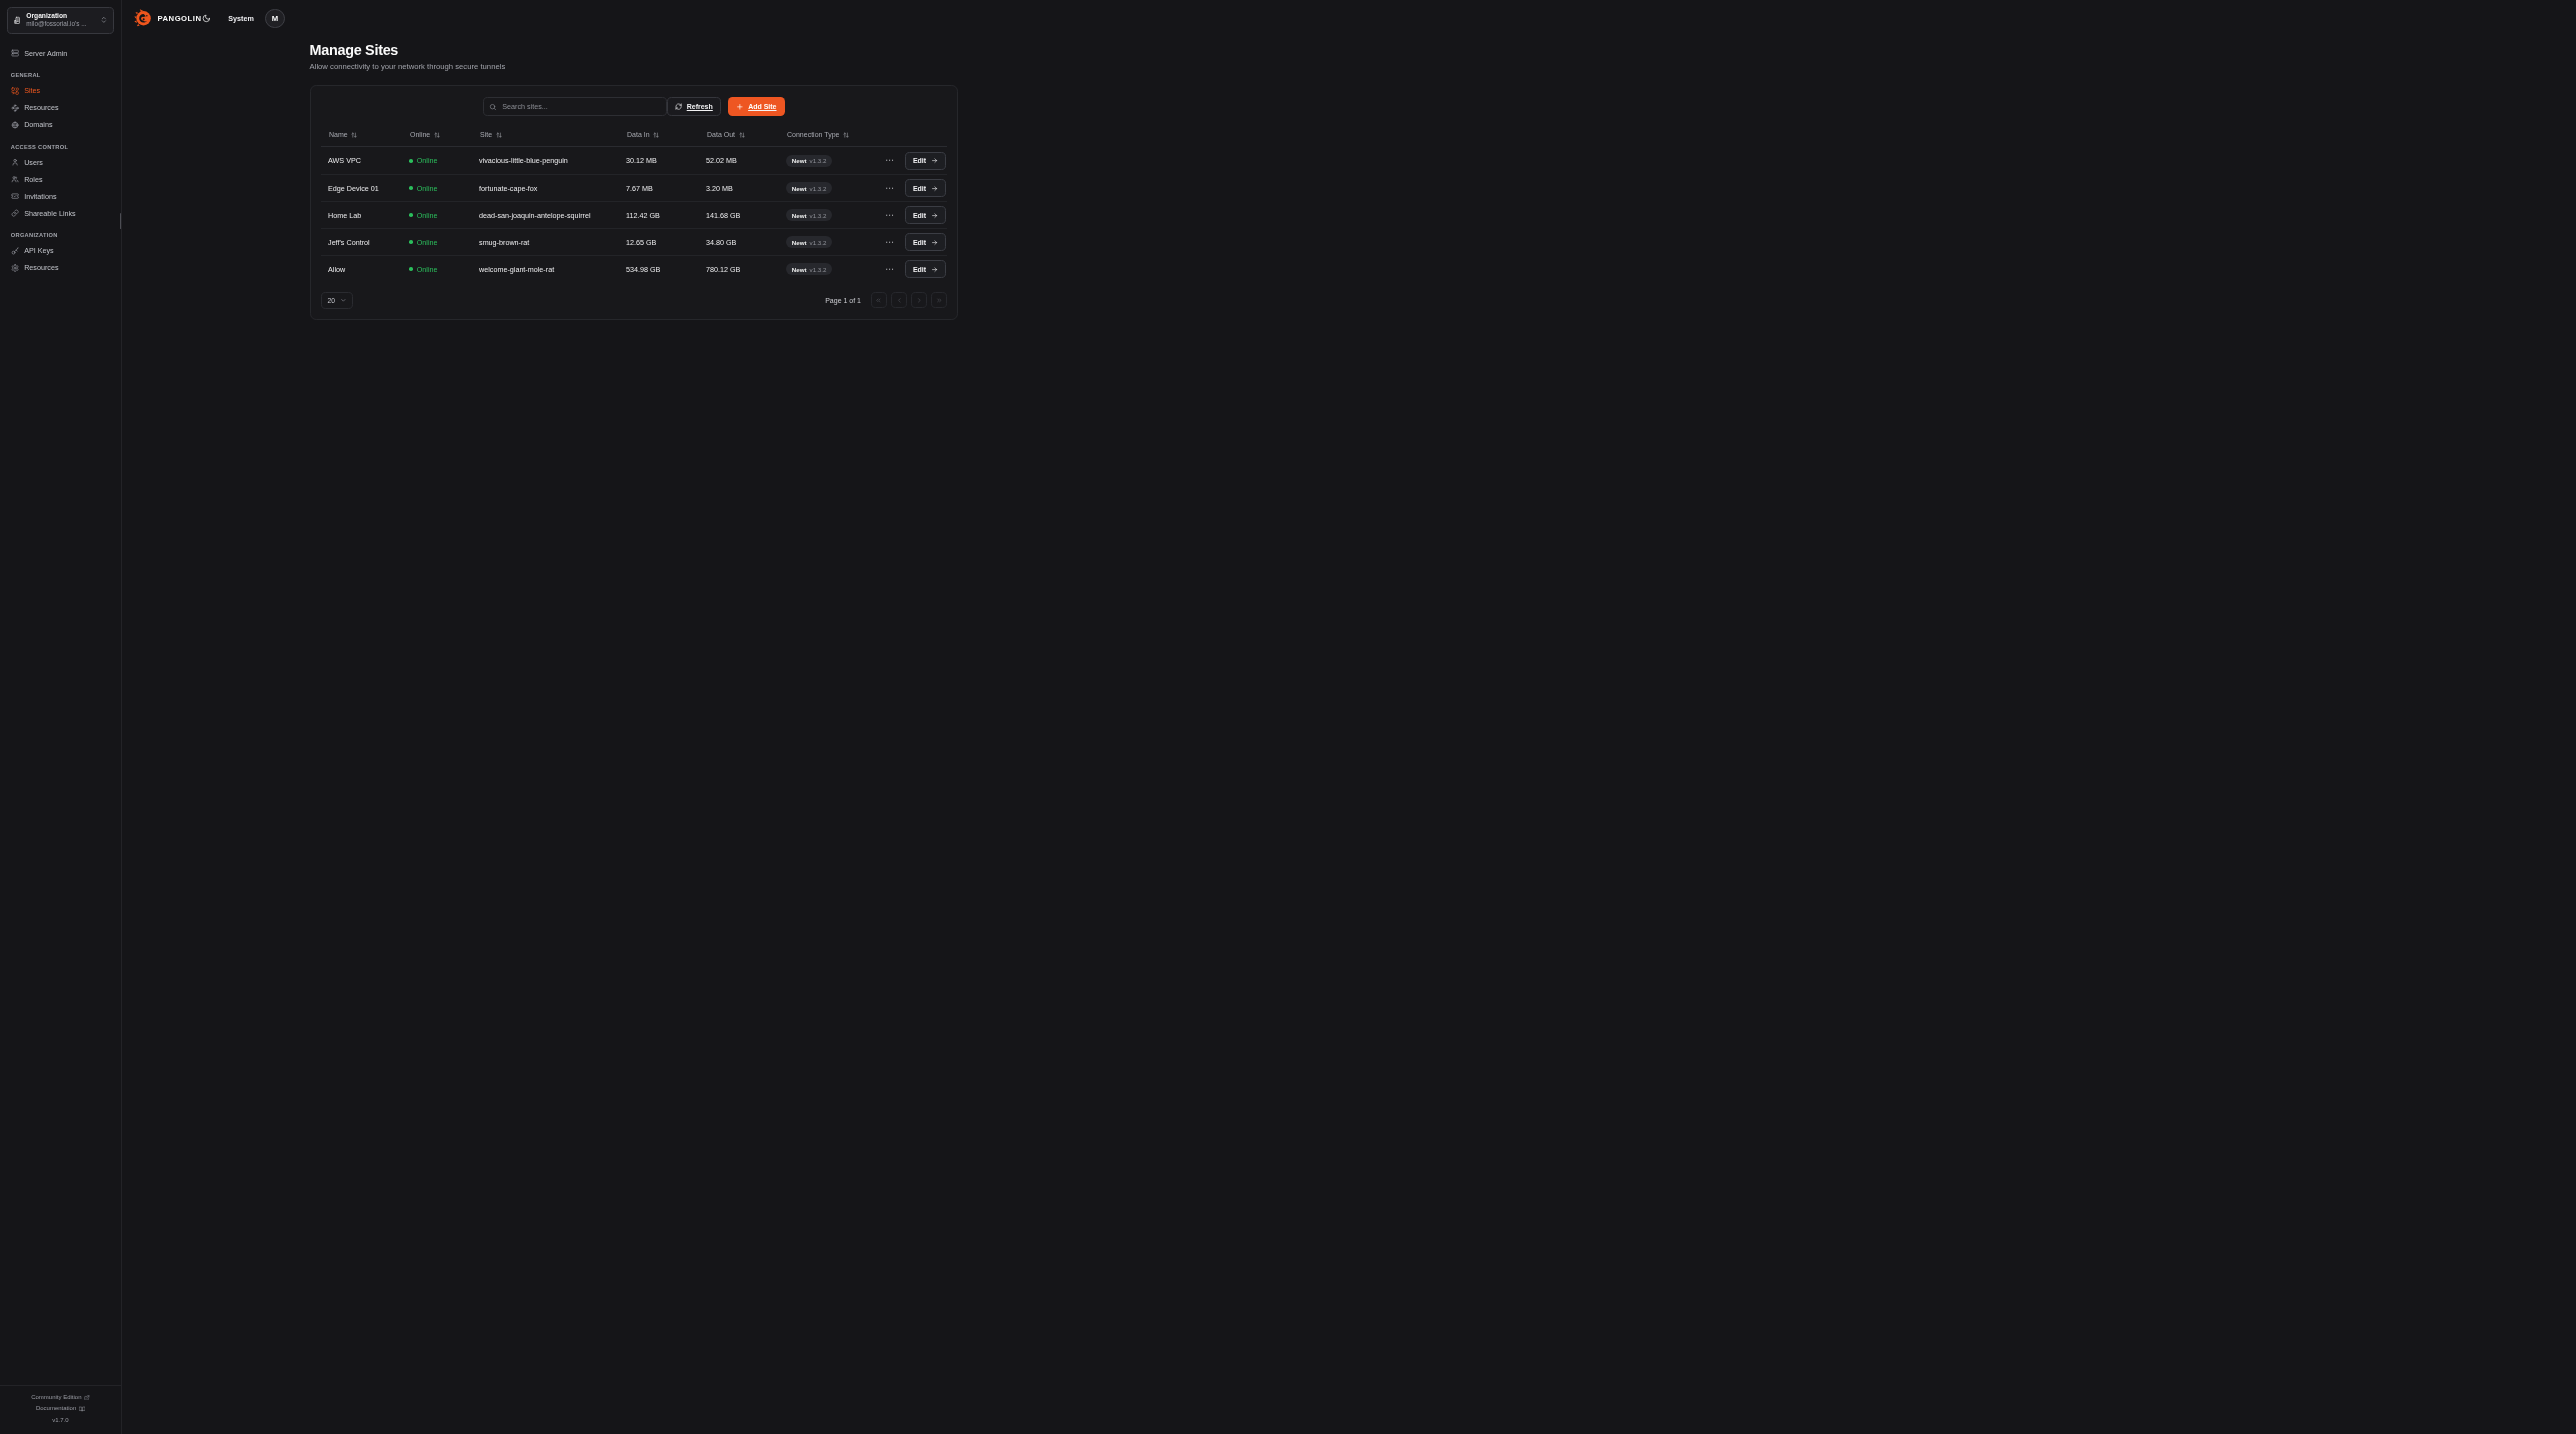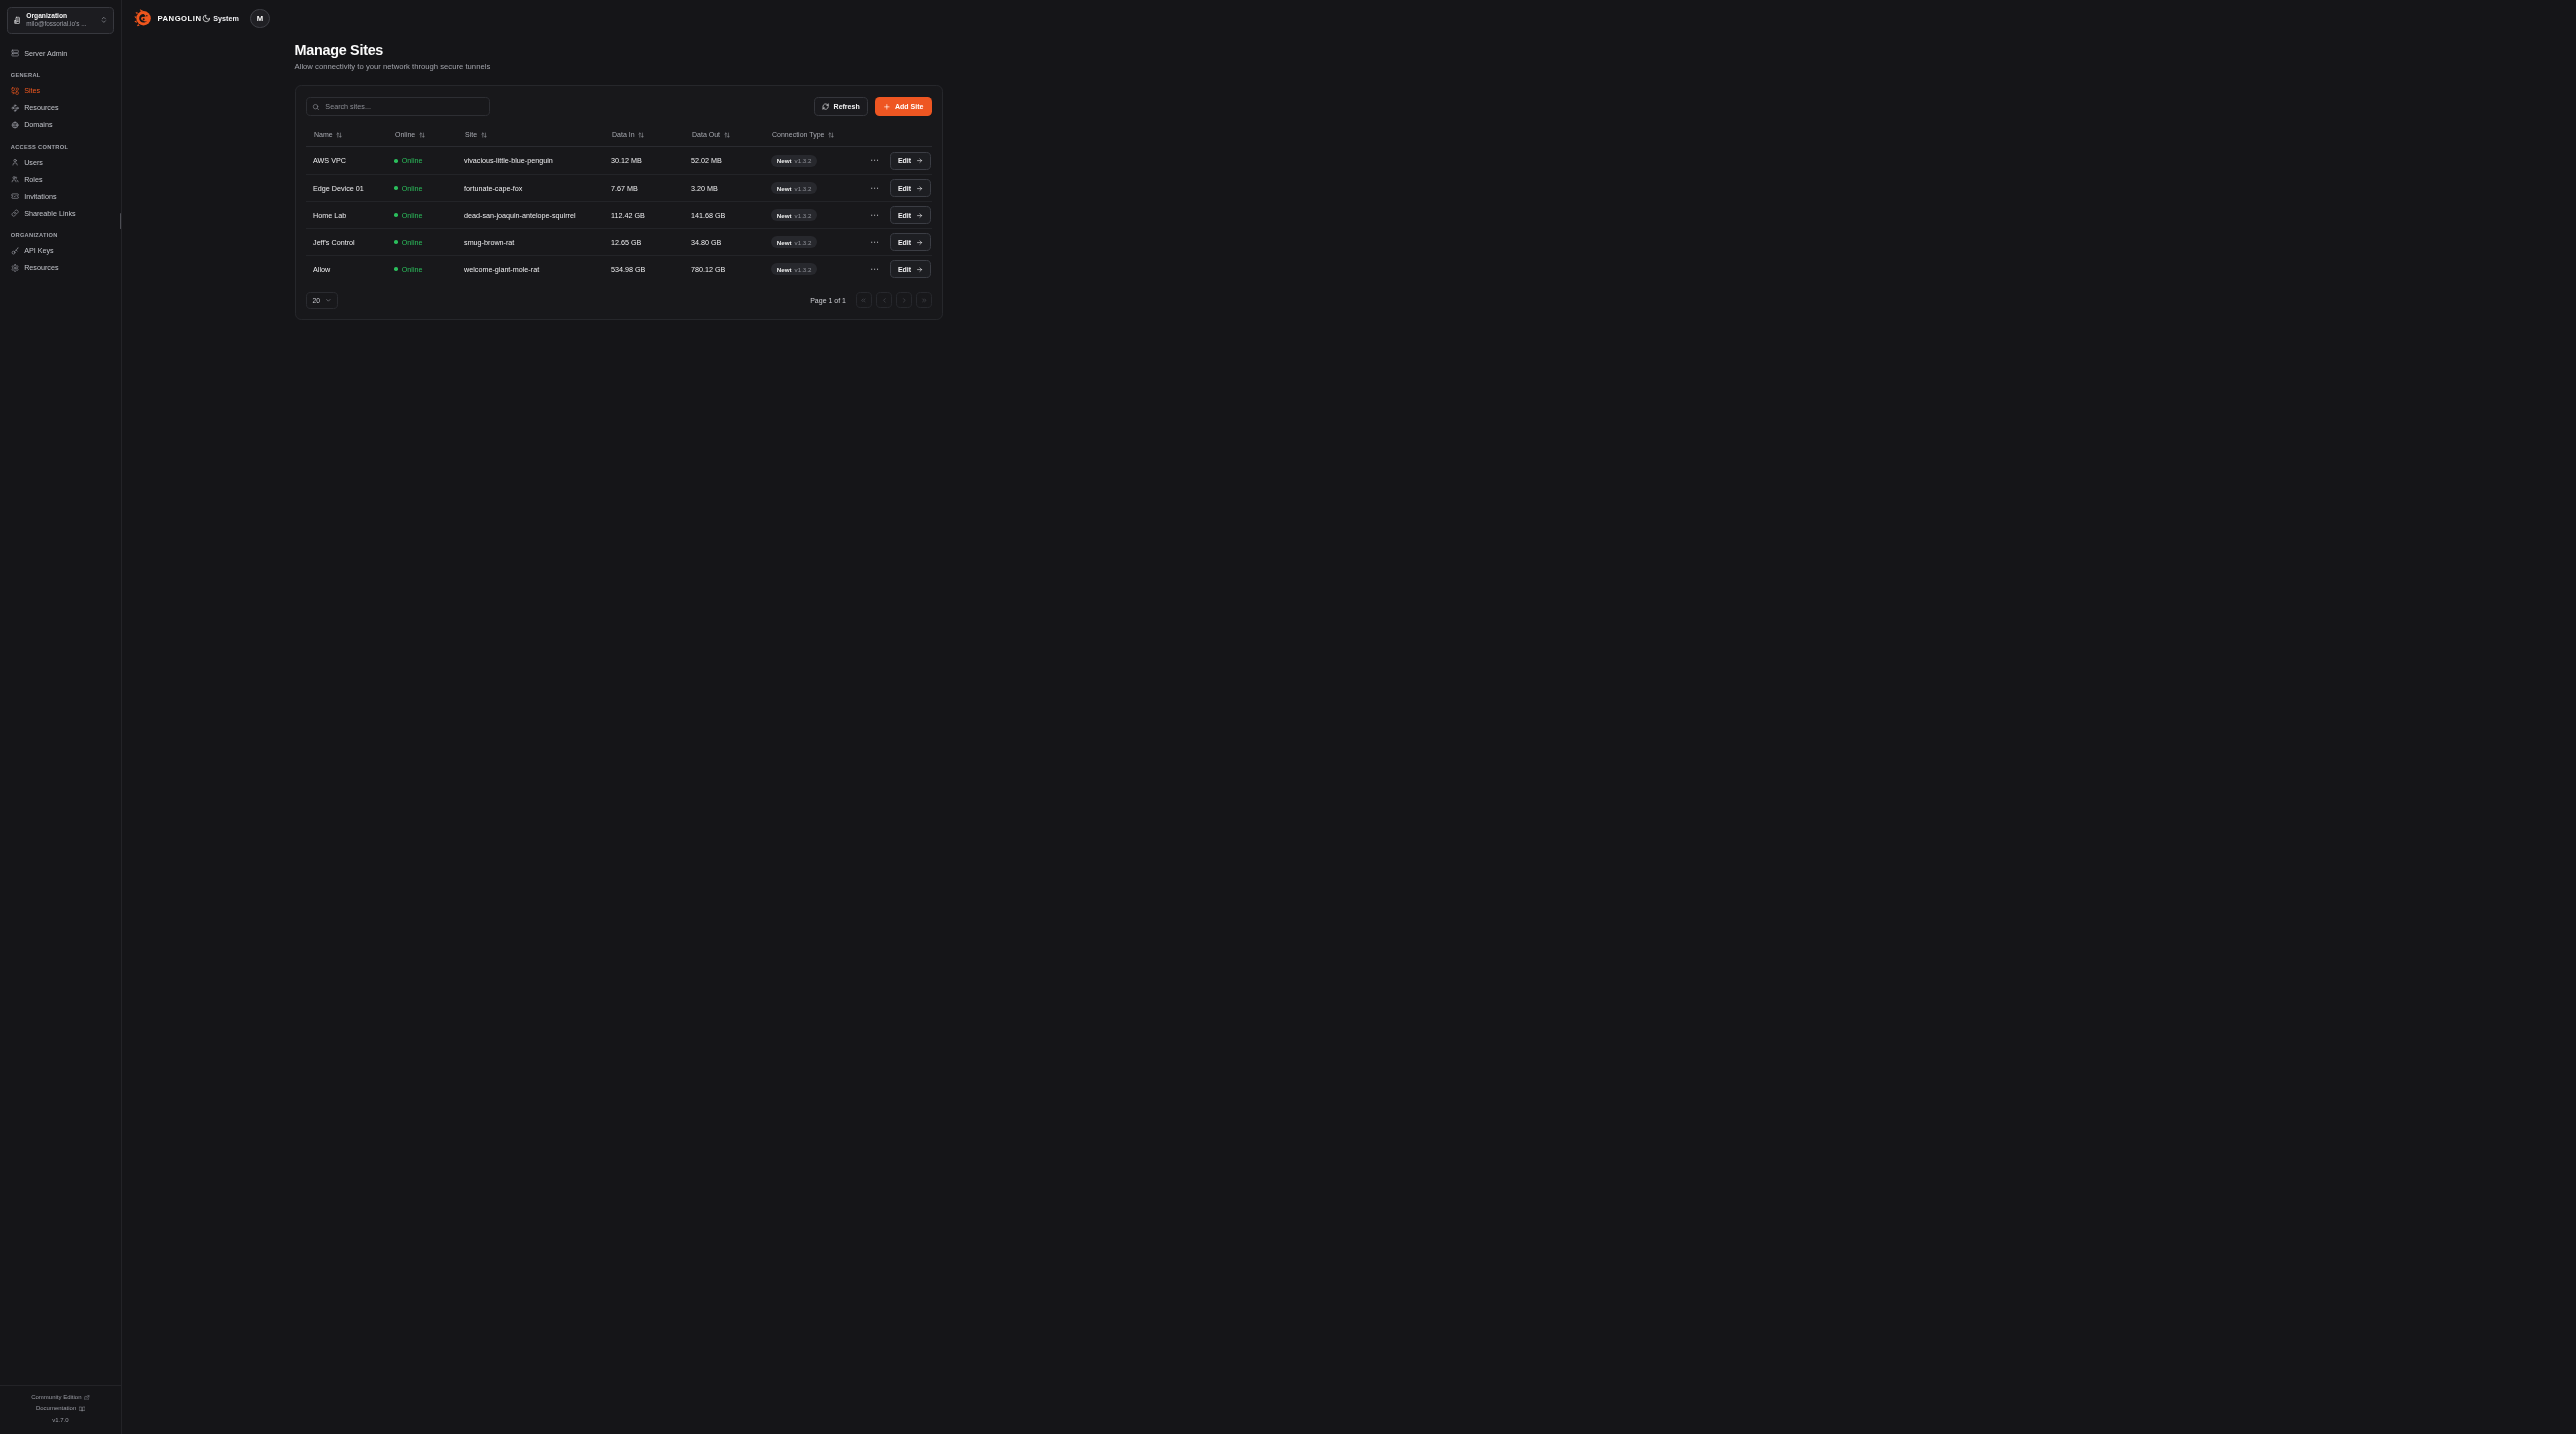--- a/index.html
+++ b/index.html
@@ -74,42 +74,42 @@
   
   .main { flex:1; display:flex; min-width:0; overflow:auto; }
   .topbar {
     height:37px; min-height:37px;
     display:flex; align-items:center; justify-content:space-between;
     padding:0 12.4px;
   }
   .brand { display:flex; align-items:center; gap:4.6px; }
   .wordmark { font-size:7.7px; font-weight:700; letter-spacing:0.5px; color:#fafafa; }
   .topbar-right { display:flex; align-items:center; gap:11.3px; }
-  .theme-toggle { display:flex; align-items:center; gap:3px; cursor:pointer;text-align:right; }
+  .theme-toggle { display:flex; align-items:center; gap:18px; cursor:pointer;text-align:right; }
   .theme-toggle .label { font-size:7.2px; font-weight:700; color:#ededf0; }
   .avatar {
     width:19.6px; height:19.6px; border-radius:50%;
     background:#202024; border:0.8px solid #3e3f45;
     display:flex; align-items:center; justify-content:center;
     font-size:7.7px; font-weight:700; color:#fafafa;
     cursor:pointer;
   }
 
   .content { padding:6.2px 12.4px 12.4px 12.4px;margin-top:36px; }
   .page-title { font-size:14.4px; font-weight:700; letter-spacing:-.02em; color:#fafafa; }
   .page-subtitle { font-size:7.7px; color:#a0a2a9; margin-top:3.6px; }
 
   .card {
     margin-top:14px;
     background:#18181b;
     border:0.5px solid #26272b;
     border-radius:6.2px;
     padding:11.3px 10.3px 10.3px 10.3px;
   }
-  .toolbar { display:flex; align-items:center; justify-content:space-between; }
+  .toolbar { display:flex; align-items:center; justify-content:center;text-decoration:underline; }
   .search-box {
     position:relative; width:184px;
   }
   .search-box .icon {
     position:absolute; left:6.2px; top:50%; transform:translateY(-50%);
     color:#8b8d94;
   }
   .search-box input {
     width:100%; height:19px;
     background:transparent;

